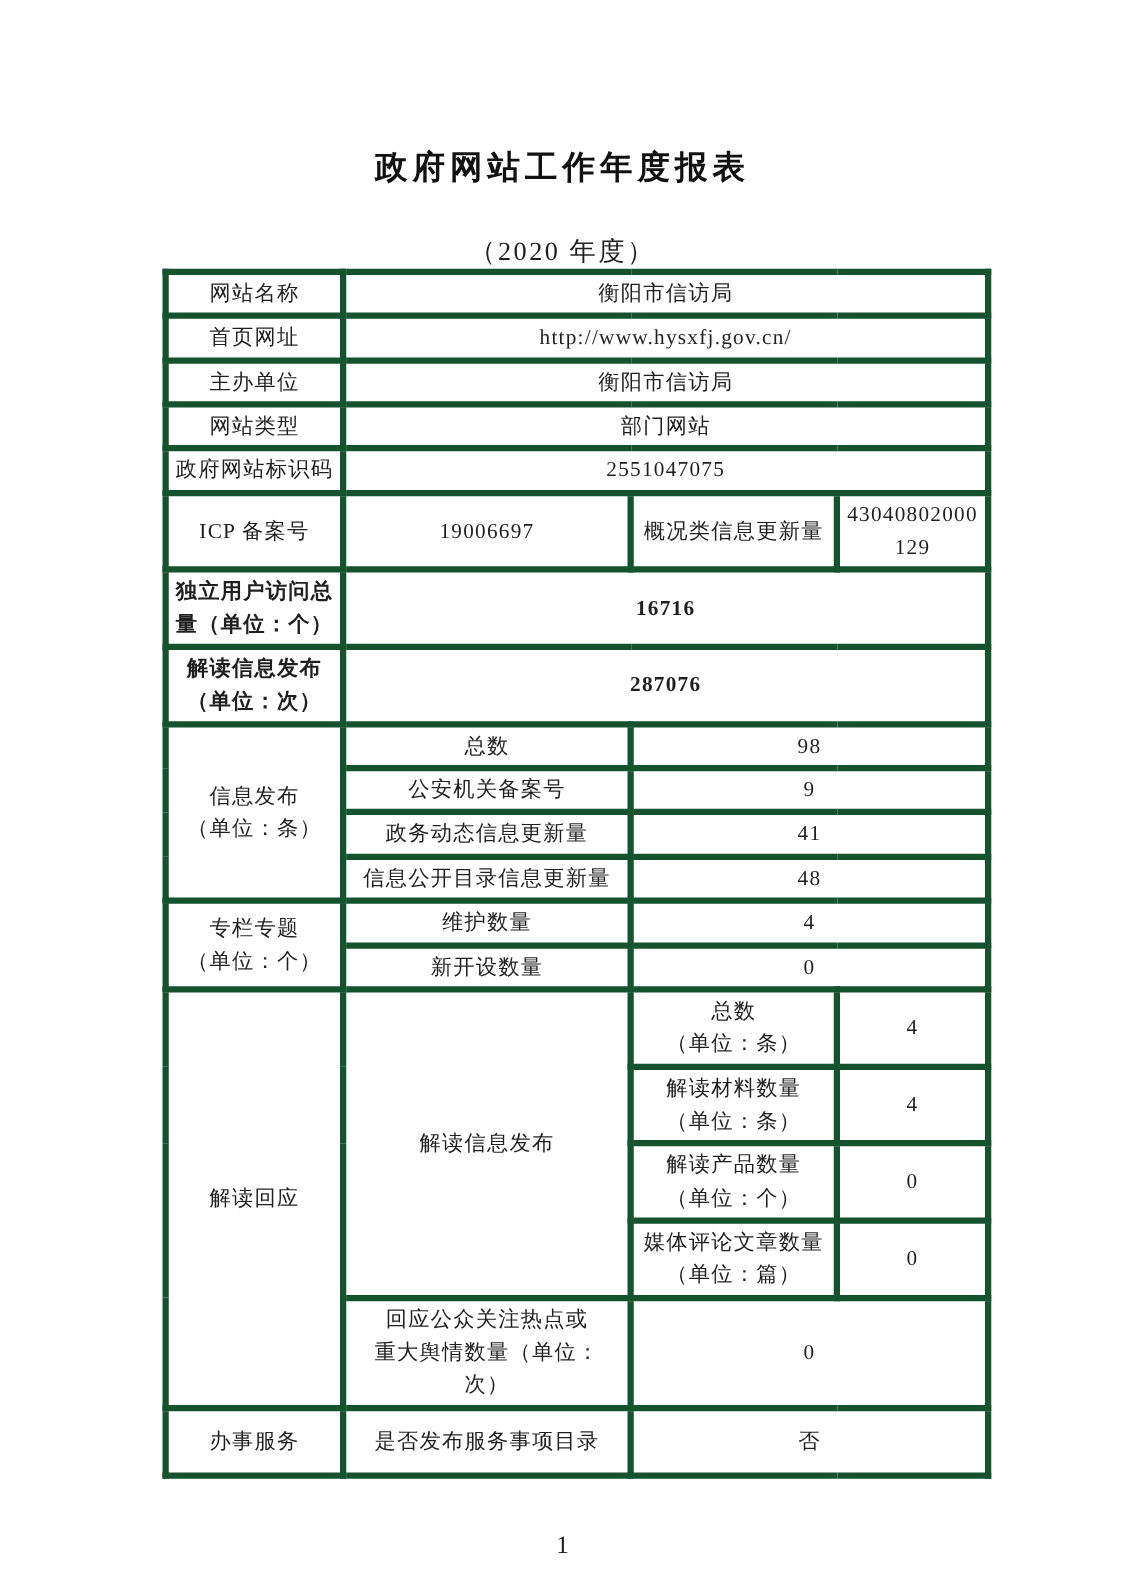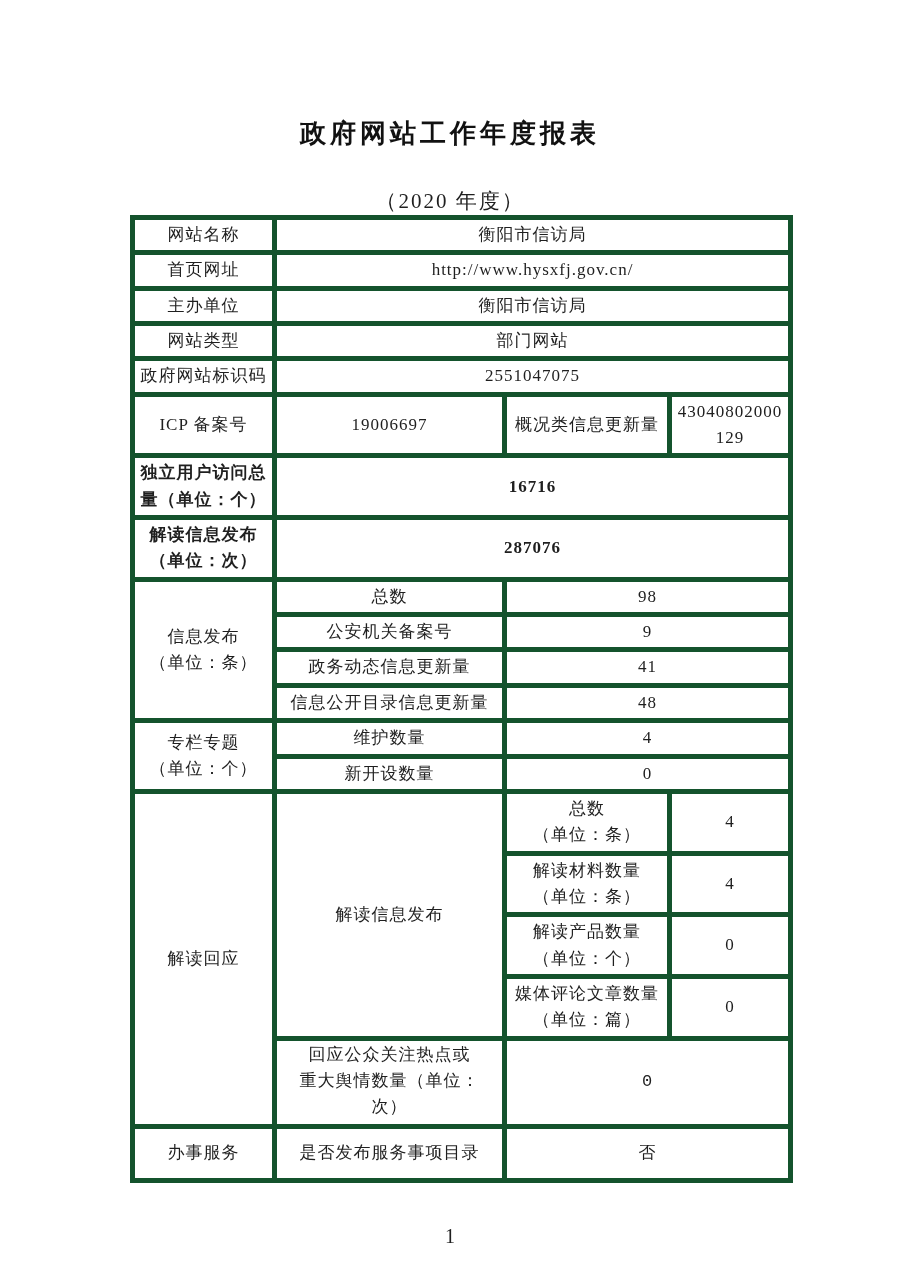--- a/index.html
+++ b/index.html
@@ -52,21 +52,21 @@
     letter-spacing: 1px;
     line-height: 1.55;
     white-space: pre-line;
     padding: 2px 4px;
     overflow: hidden;
   }
   tr.h32 { height: 32px; }
   tr.h56 { height: 56px; }
   tr.h53 { height: 53px; font-weight: bold; }
   tr.h52 { height: 52px; }
-  tr.h74 { height: 74px; font-family: Liberation Mono, monospace; }
+  tr.h74 { height: 74px; }
   tr.h54 { height: 54px; }
   td.top { vertical-align: top; padding-top: 6px; }
   td.bottom { vertical-align: bottom; padding-bottom: 8px; margin-top: 36px; }
   .pageno {
     margin-top: 42px;
     text-align: center;
     font-size: 20px;
   }
 </style>
 </head>

